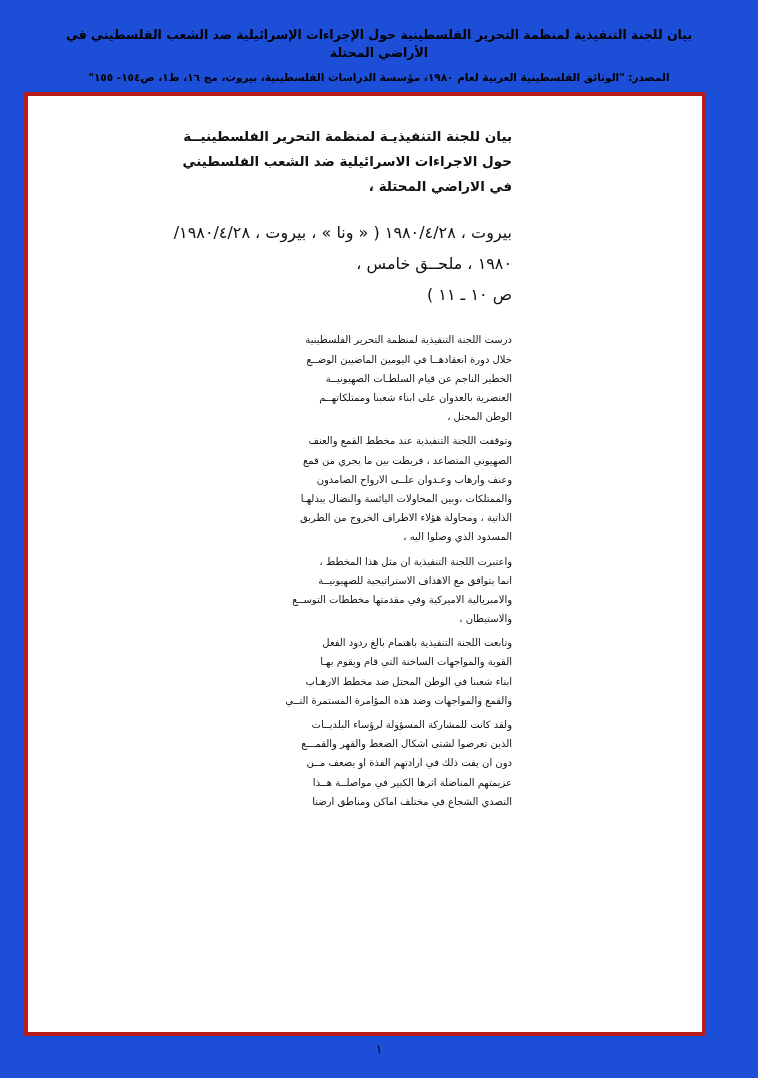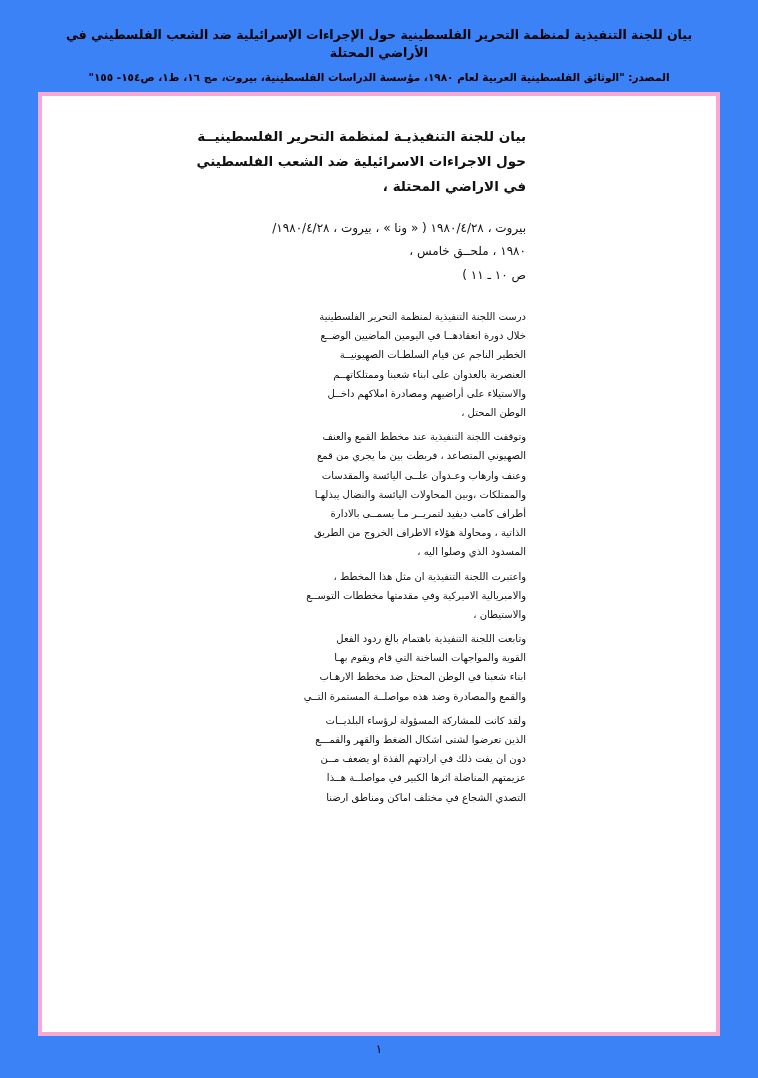--- a/index.html
+++ b/index.html
@@ -11,21 +11,21 @@
     width: 758px;
     height: 1078px;
     position: relative;
     font-family: "DejaVu Sans", "Liberation Sans", sans-serif;
     color: #000000;
     overflow: hidden;
   }
   .page {
     position: absolute;
     inset: 0;
-    background: #3b82f6;
+    background: #1d4ed8;
   }
   
   .doc-header {
     position: absolute;
     top: 26px;
     left: 0;
     right: 0;
     text-align: center;
     direction: rtl;
   }
@@ -42,24 +42,24 @@
     font-size: 10.5px;
     font-weight: bold;
     color: #000;
     padding: 0 40px;
     line-height: 1.4;
   }
   
   .scan-frame {
     position: absolute;
     top: 92px;
-    left: 38px;
+    left: 24px;
     width: 682px;
     height: 944px;
-    border: 4px solid #f9a8d4;
+    border: 4px solid #b91c1c;
     box-sizing: border-box;
     background: #ffffff;
   }
   .scan-inner {
     position: absolute;
     inset: 0;
     padding: 28px 40px 20px 40px;
     box-sizing: border-box;
     direction: rtl;
   }
@@ -73,21 +73,21 @@
     font-size: 13.5px;
     font-weight: bold;
     line-height: 1.85;
     color: #111;
     margin-bottom: 18px;
   }
   .scan-title div {
     white-space: nowrap;
   }
   .meta-block {
-    font-size: 12px;
+    font-size: 16px;
     line-height: 1.95;
     color: #111;
     margin-bottom: 20px;
   }
   .meta-block div {
     white-space: nowrap;
   }
   .para {
     font-size: 10px;
     line-height: 1.92;
@@ -135,45 +135,44 @@
           <div>بيروت ، ١٩٨٠/٤/٢٨       ( « ونا » ، بيروت ، ١٩٨٠/٤/٢٨/</div>
           <div>١٩٨٠ ، ملحــق خامس ،</div>
           <div>ص ١٠ ـ ١١ )</div>
         </div>
 
         <div class="para">
           <span class="ln">درست اللجنة التنفيذية لمنظمة التحرير الفلسطينية</span>
           <span class="ln">خلال دورة انعقادهــا في اليومين الماضيين الوضــع</span>
           <span class="ln">الخطير الناجم عن قيام السلطـات الصهيونيــة</span>
           <span class="ln">العنصرية بالعدوان على ابناء شعبنا وممتلكاتهــم</span>
-          <span class="ln">والاستيلاء على أراضيهم ومصادرة املاكهم داخــل</span>
           <span class="ln">الوطن المحتل ،</span>
         </div>
 
         <div class="para">
           <span class="ln">وتوقفت اللجنة التنفيذية عند مخطط القمع والعنف</span>
           <span class="ln">الصهيوني المتصاعد ، فربطت بين ما يجري من قمع</span>
-          <span class="ln">وعنف وارهاب وعـدوان علــى اليائسة والمقدسات</span>
+          <span class="ln">وعنف وارهاب وعـدوان علــى الارواح الصامدون</span>
           <span class="ln">والممتلكات ،وبين المحاولات اليائسة والنضال يبذلهـا</span>
-          <span class="ln">أطراف كامب ديفيد لتمريــر مـا يسمــى بالادارة</span>
           <span class="ln">الذاتية ، ومحاولة هؤلاء الاطراف الخروج من الطريق</span>
           <span class="ln">المسدود الذي وصلوا اليه ،</span>
         </div>
 
         <div class="para">
           <span class="ln">واعتبرت اللجنة التنفيذية ان مثل هذا المخطط ،</span>
+          <span class="ln">انما يتوافق مع الاهداف الاستراتيجية للصهيونيــة</span>
           <span class="ln">والامبريالية الاميركية وفي مقدمتها مخططات التوســع</span>
           <span class="ln">والاستيطان ،</span>
         </div>
 
         <div class="para">
           <span class="ln">وتابعت اللجنة التنفيذية باهتمام بالغ ردود الفعل</span>
           <span class="ln">القوية والمواجهات الساخنة التي قام ويقوم بهـا</span>
           <span class="ln">ابناء شعبنا في الوطن المحتل ضد مخطط الارهـاب</span>
-          <span class="ln">والقمع والمصادرة وضد هذه مواصلــة المستمرة التــي</span>
+          <span class="ln">والقمع والمواجهات وضد هذه المؤامرة المستمرة التــي</span>
         </div>
 
 
         <div class="para">
           <span class="ln">ولقد كانت للمشاركة المسؤولة لرؤساء البلديــات</span>
           <span class="ln">الذين تعرضوا لشتى اشكال الضغط والقهر والقمـــع</span>
           <span class="ln">دون ان يفت ذلك في ارادتهم الفذة او يضعف مــن</span>
           <span class="ln">عزيمتهم المناضلة اثرها الكبير في مواصلــة هــذا</span>
           <span class="ln">التصدي الشجاع في مختلف اماكن ومناطق ارضنا</span>
 

